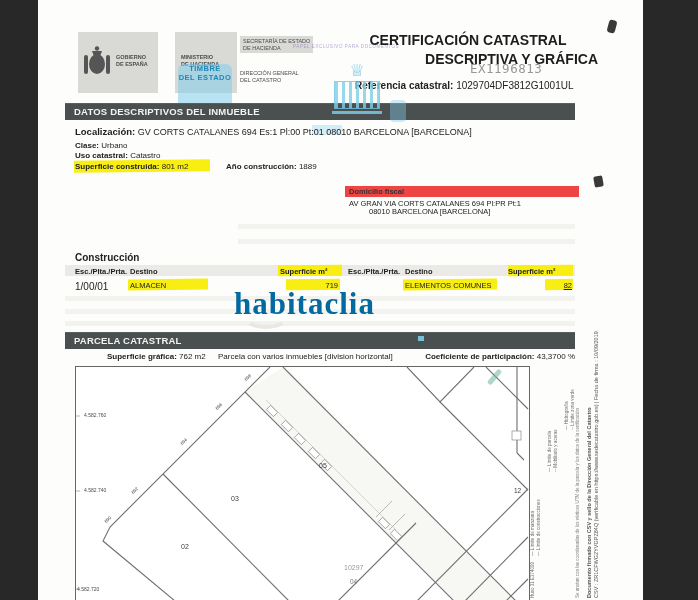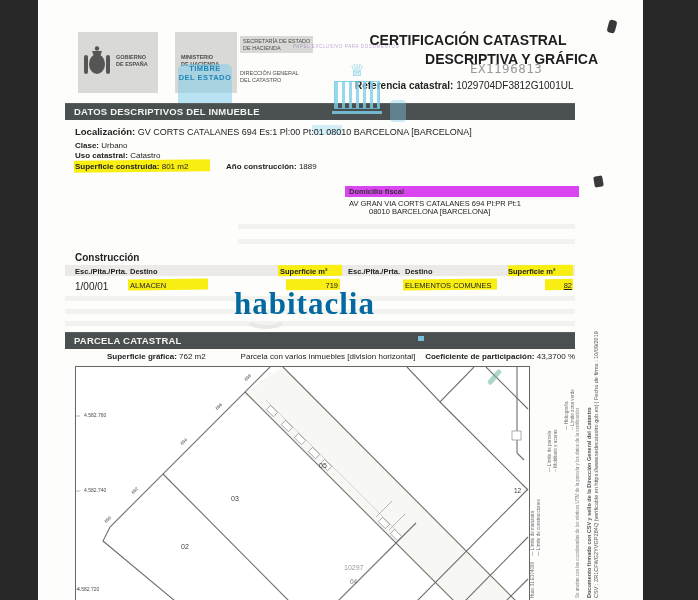--- a/index.html
+++ b/index.html
@@ -94,21 +94,21 @@
     <div class="hl" style="left:36px;top:160px;width:136px;height:12px;"></div>
     <div class="abs" style="left:37px;top:162px;font-size:8px;z-index:2;">
       <span class="b">Superficie construida:</span>
       <span>801 m2</span>
     </div>
     <div class="abs" style="left:188px;top:162px;font-size:8px;">
       <span class="b">Año construcción:</span>
       <span>1889</span>
     </div>
 
-    <div class="abs" style="left:307px;top:186px;width:230px;height:11px;background:#d946ef;font-size:7.5px;font-weight:bold;line-height:11px;padding-left:4px;color:#333;">Domicilio fiscal</div>
+    <div class="abs" style="left:307px;top:186px;width:230px;height:11px;background:#ef4444;font-size:7.5px;font-weight:bold;line-height:11px;padding-left:4px;color:#333;">Domicilio fiscal</div>
     <div class="abs" style="left:311px;top:199px;font-size:7.5px;">AV GRAN VIA CORTS CATALANES 694 Pl:PR Pt:1</div>
     <div class="abs" style="left:311px;top:207px;font-size:7.5px;padding-left:20px;">08010 BARCELONA [BARCELONA]</div>
     <div class="stripe" style="top:224px;left:200px;width:337px;"></div>
     <div class="stripe" style="top:239px;left:200px;width:337px;"></div>
 
     <div class="abs b" style="left:37px;top:252px;font-size:10px;">Construcción</div>
     <div class="abs" style="left:27px;top:265px;width:510px;height:11px;background:#eceae7;"></div>
     <div class="hl" style="left:240px;top:265px;width:64px;height:11px;"></div>
     <div class="hl" style="left:470px;top:265px;width:65px;height:11px;"></div>
     <span class="abs b" style="left:37px;top:267px;font-size:7.5px;z-index:2;">Esc./Plta./Prta.</span>
@@ -136,21 +136,21 @@
     <div class="abs b" style="left:196px;top:286px;font-size:31px;color:#0369a1;letter-spacing:1px;font-family:Liberation Serif, serif;">habitaclia</div>
     <div class="abs" style="left:206px;top:306px;width:36px;height:15px;border:4px solid transparent;border-bottom:4px solid #e8e8e5;border-radius:50%;"></div>
 
     <div class="abs secbar" style="left:27px;top:332px;width:501px;height:17px;">PARCELA CATASTRAL</div>
     <div class="abs" style="left:380px;top:336px;width:6px;height:5px;background:#7fd4ee;opacity:.85;z-index:5;"></div>
 
     <div class="abs" style="left:37px;top:352px;font-size:8px;padding-left:32px;">
       <span class="b">Superficie gráfica:</span>
       <span>762 m2</span>
     </div>
-    <div class="abs" style="left:180px;top:352px;width:220px;text-align:center;font-size:8px;">Parcela con varios inmuebles [division horizontal]</div>
+    <div class="abs" style="left:180px;top:352px;width:220px;text-align:left;font-size:8px;">Parcela con varios inmuebles [division horizontal]</div>
     <div class="abs" style="left:360px;top:352px;width:177px;text-align:right;font-size:8px;">
       <span class="b">Coeficiente de participación:</span>
       <span>43,3700 %</span>
     </div>
 
     <div class="abs" style="left:37px;top:366px;width:453px;height:234px;border:1px solid #666;border-bottom:none;overflow:hidden;background:#fff;">
       <svg width="453" height="234" viewBox="0 0 453 234">
         <polygon points="169,25 207,0 440,234 378,234" fill="#f7f7f4"></polygon>
         <g stroke="#6f6f6f" stroke-width="1.1" fill="none">
           <path d="M194,0 L34,160 L27,174 L99,234"></path>

